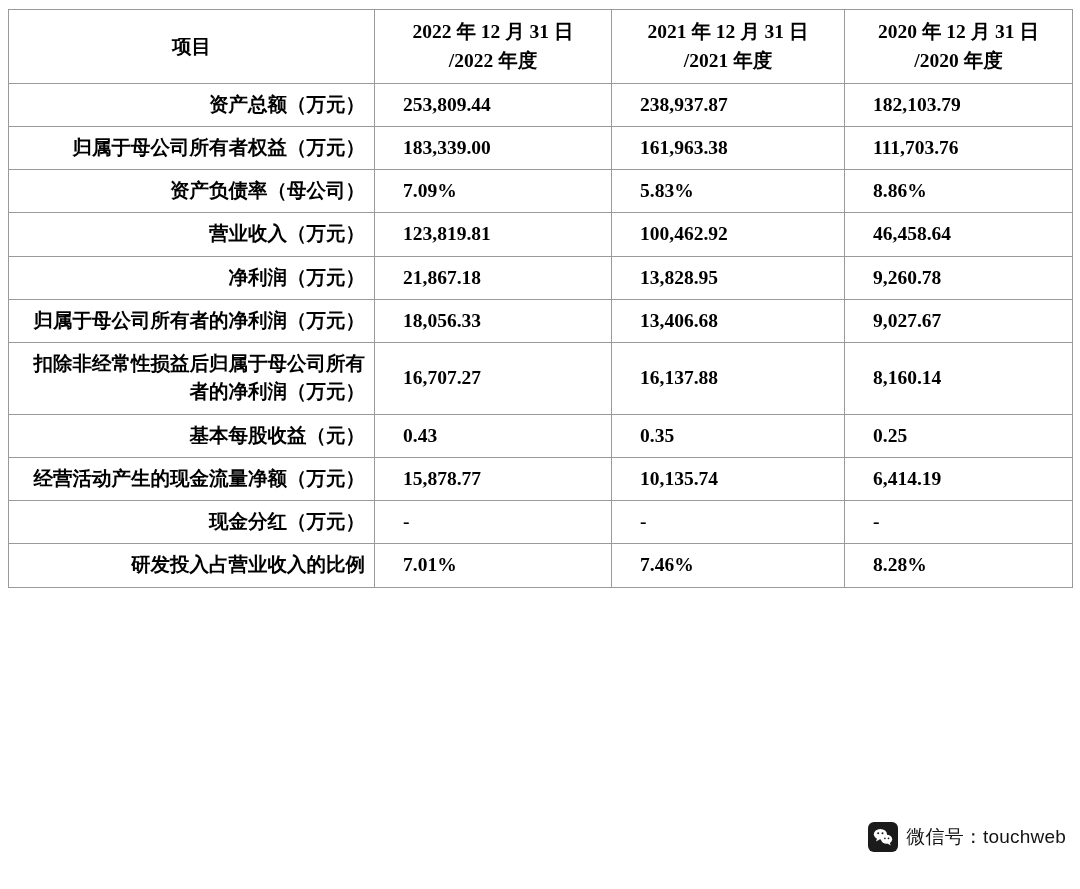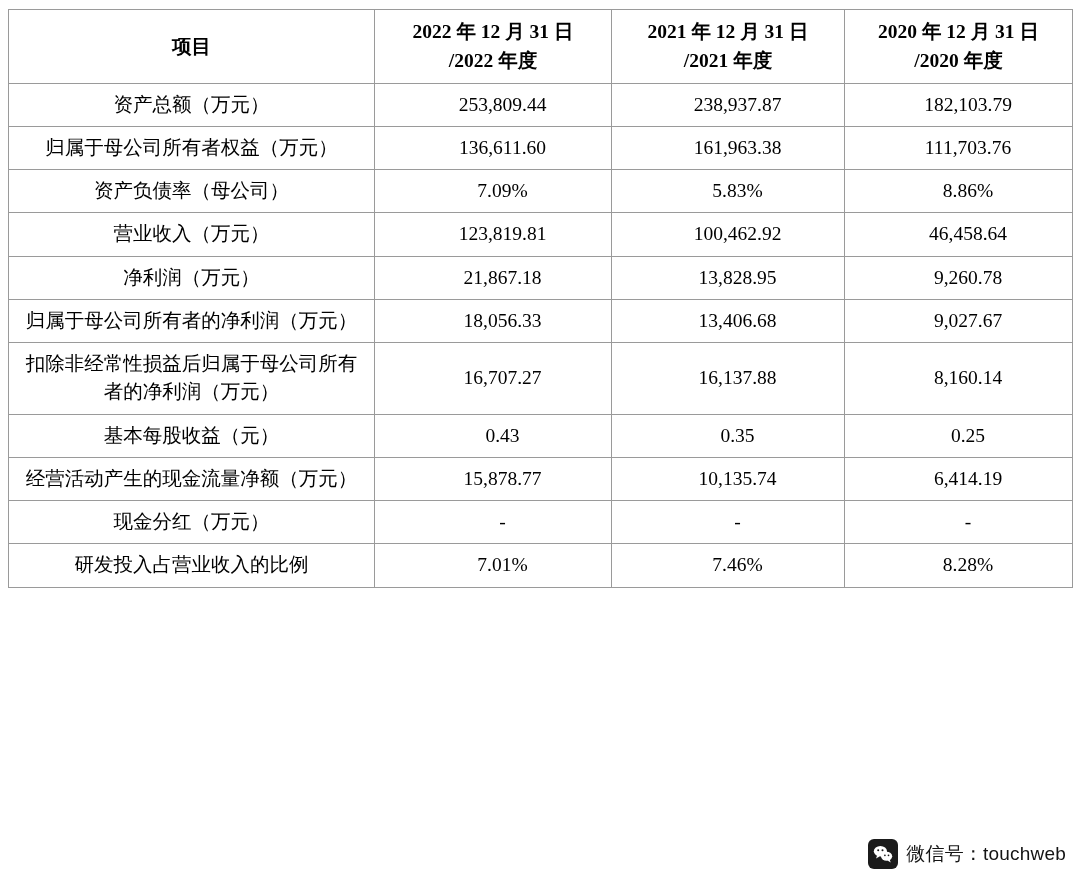--- a/index.html
+++ b/index.html
@@ -50,33 +50,33 @@
     font-size: 19.5px;
     line-height: 1.5;
   }
   table.fin thead th.hdr-item {
     text-align: center;
   }
   table.fin thead th.hdr-period {
     text-align: center;
   }
   table.fin tbody td.label {
-    text-align: center;
-    font-weight: normal;
+    text-align: right;
+    font-weight: bold;
     margin-left: 8px;
   }
   table.fin tbody td.num {
-    text-align: center;
-    font-weight: normal;
+    text-align: left;
+    font-weight: bold;
     padding-left: 28px;
   }
   .watermark {
     position: absolute;
     right: 14px;
-    bottom: 20px;
+    bottom: 37px;
     display: flex;
     align-items: center;
     gap: 8px;
   }
   .wm-badge {
     width: 30px;
     height: 30px;
     border-radius: 6px;
     background: #1b1b1b;
     display: flex;
@@ -125,21 +125,21 @@
       </thead>
       <tbody>
         <tr>
           <td class="label">资产总额（万元）</td>
           <td class="num">253,809.44</td>
           <td class="num">238,937.87</td>
           <td class="num">182,103.79</td>
         </tr>
         <tr>
           <td class="label">归属于母公司所有者权益（万元）</td>
-          <td class="num">136,611.60</td>
+          <td class="num">183,339.00</td>
           <td class="num">161,963.38</td>
           <td class="num">111,703.76</td>
         </tr>
         <tr>
           <td class="label">资产负债率（母公司）</td>
           <td class="num">7.09%</td>
           <td class="num">5.83%</td>
           <td class="num">8.86%</td>
         </tr>
         <tr>

